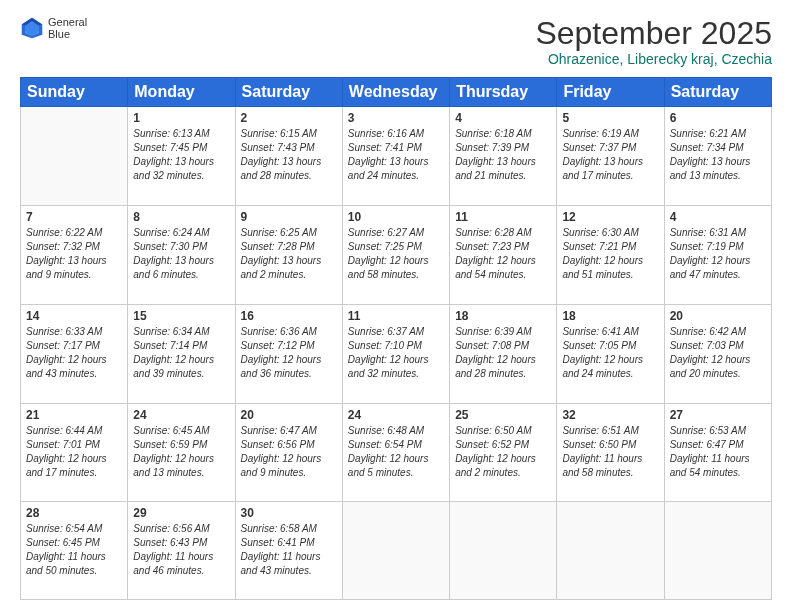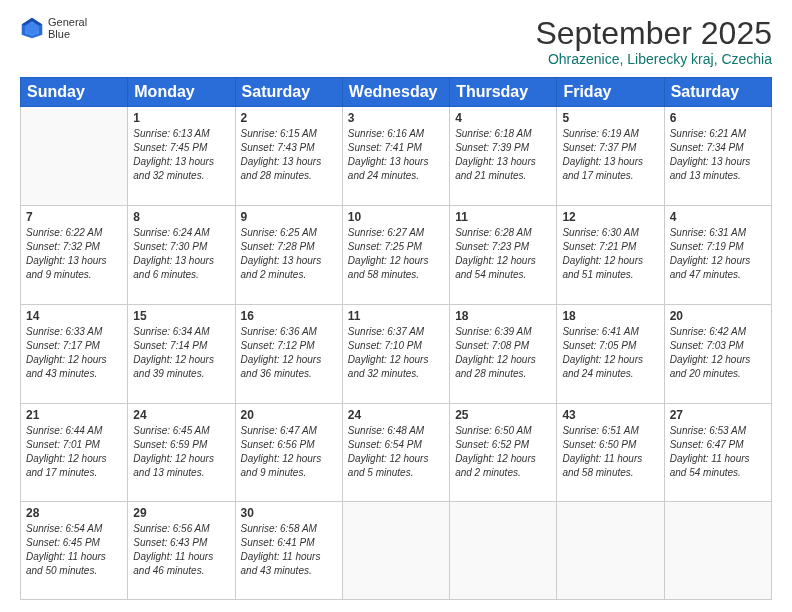--- a/index.html
+++ b/index.html
@@ -231,21 +231,21 @@
           </td>
           <td>
             <div class="day-num">24</div>
             <div class="day-info">Sunrise: 6:48 AM<br>Sunset: 6:54 PM<br>Daylight: 12 hours<br>and 5 minutes.</div>
           </td>
           <td>
             <div class="day-num">25</div>
             <div class="day-info">Sunrise: 6:50 AM<br>Sunset: 6:52 PM<br>Daylight: 12 hours<br>and 2 minutes.</div>
           </td>
           <td>
-            <div class="day-num">43</div>
+            <div class="day-num">32</div>
             <div class="day-info">Sunrise: 6:51 AM<br>Sunset: 6:50 PM<br>Daylight: 11 hours<br>and 58 minutes.</div>
           </td>
           <td>
             <div class="day-num">27</div>
             <div class="day-info">Sunrise: 6:53 AM<br>Sunset: 6:47 PM<br>Daylight: 11 hours<br>and 54 minutes.</div>
           </td>
         </tr>
         <tr class="last-row">
           <td>
             <div class="day-num">28</div>

